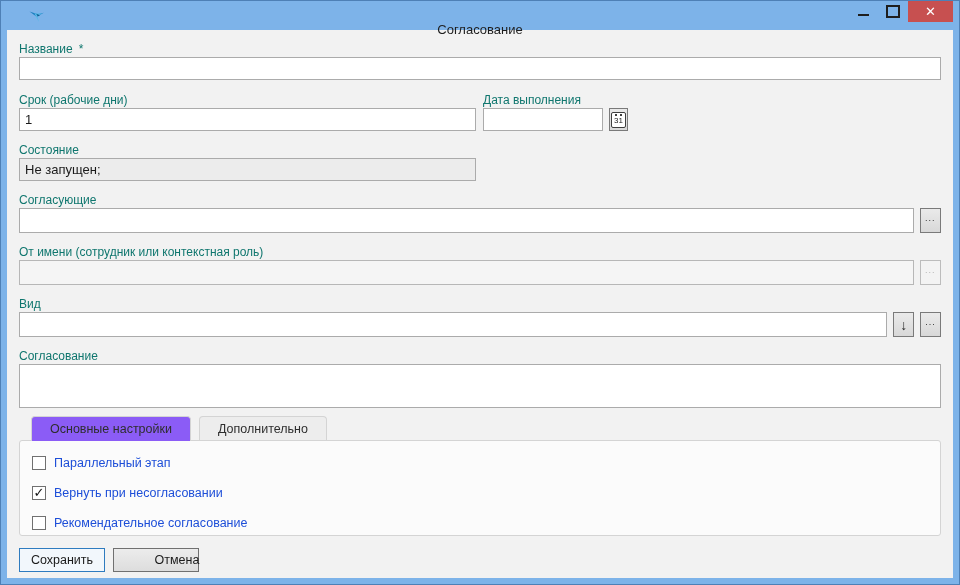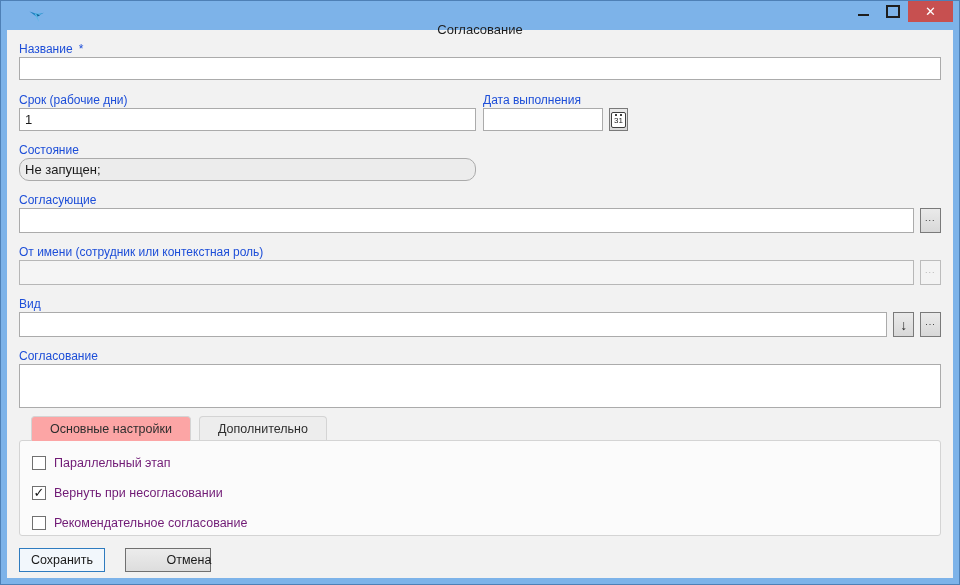--- a/index.html
+++ b/index.html
@@ -28,30 +28,30 @@
     font-size:13px; font-weight:bold;
   }
   
   .window-body {
     height:548px; background:#f2f2f2; box-sizing:border-box;
     padding:0 12px; overflow:hidden;
   }
   .group { margin-top:12px; }
   .group.g2 { margin-top:13px; }
   .field-label {
-    font-size:12px; color:#1d4ed8; height:14px; line-height:14px;
+    font-size:12px; color:#0f766e; height:14px; line-height:14px;
     margin-bottom:1px; white-space:nowrap;
   }
   .field-label .req { margin-left:6px; }
   .text-input {
     display:block; width:100%; box-sizing:border-box; height:23px;
     border:1px solid #ababab; background:#ffffff; font-family:inherit;
     font-size:13px; color:#1a1a1a; padding:0 5px; outline:none;
   }
-  .text-input.readonly { background:#ececec;border-radius:10px; }
+  .text-input.readonly { background:#ececec; }
   .text-input.disabled { background:#f5f5f5; border-color:#b7b7b7; }
   .ctl-row { display:flex; align-items:stretch; }
   .ctl-row .text-input { height:25px; flex:1 1 auto; }
   .two-col { display:flex; }
   .col-duration { width:457px; }
   .col-date { margin-left:7px; width:145px; }
   .date-row { display:flex; }
   .date-row .text-input { width:120px; height:23px; }
   .sq-btn {
     width:22px; box-sizing:border-box; margin-left:6px;
@@ -78,43 +78,43 @@
   }
   
   .tab-strip { display:flex; margin-top:8px; margin-left:12px; position:relative; z-index:2; }
   .tab {
     box-sizing:border-box; height:24px; padding:0 18px;
     display:flex; align-items:center; justify-content:center;
     font-size:12.5px; color:#2e2e2e; background:#ededed;
     border:1px solid #d4d4d4; border-bottom:none;
     border-radius:4px 4px 0 0; margin-right:8px; cursor:default;
   }
-  .tab.active { background:#fca5a5; height:25px; margin-bottom:-1px; }
+  .tab.active { background:#8b5cf6; height:25px; margin-bottom:-1px; }
   .tab-panel {
     position:relative; z-index:1; box-sizing:border-box; height:96px;
     background:#fbfbfb; border:1px solid #d4d4d4; border-radius:3px;
     padding:14px 12px 0 12px;
   }
   .opt-row { display:flex; align-items:center; height:16px; margin-bottom:14px; }
   .cb {
     width:14px; height:14px; box-sizing:border-box; border:1px solid #707070;
     background:#fff; display:flex; align-items:center; justify-content:center;
     margin-right:8px; cursor:default;
   }
   .cb-glyph { font-size:13px; font-weight:bold; color:#111; line-height:1; margin-top:-2px; }
-  .opt-label { font-size:12.5px; color:#701a75; }
+  .opt-label { font-size:12.5px; color:#1d4ed8; }
   
   .footer { display:flex; margin-top:12px; }
   .btn {
     box-sizing:border-box; width:86px; height:24px; font-family:inherit;
     font-size:12.5px; color:#1a1a1a; display:flex; align-items:center; justify-content:center;
     cursor:default;
   }
   .btn.primary { background:#f2f7fc; border:1px solid #2e7bbf; }
-  .btn.normal { background:linear-gradient(#ececec,#dddddd); border:1px solid #707070; margin-left:20px;padding-left:48px; }
+  .btn.normal { background:linear-gradient(#ececec,#dddddd); border:1px solid #707070; margin-left:8px;padding-left:48px; }
 </style>
 </head>
 <body>
 
 <div class="window">
 
   <div class="titlebar">
     <span class="app-icon">
       <svg viewBox="0 0 24 24" width="20" height="18" aria-hidden="true">
         <path d="M2 6 L13 9.5 L21 7.5 L11.5 13 Z" fill="#1b7fc0"></path>

